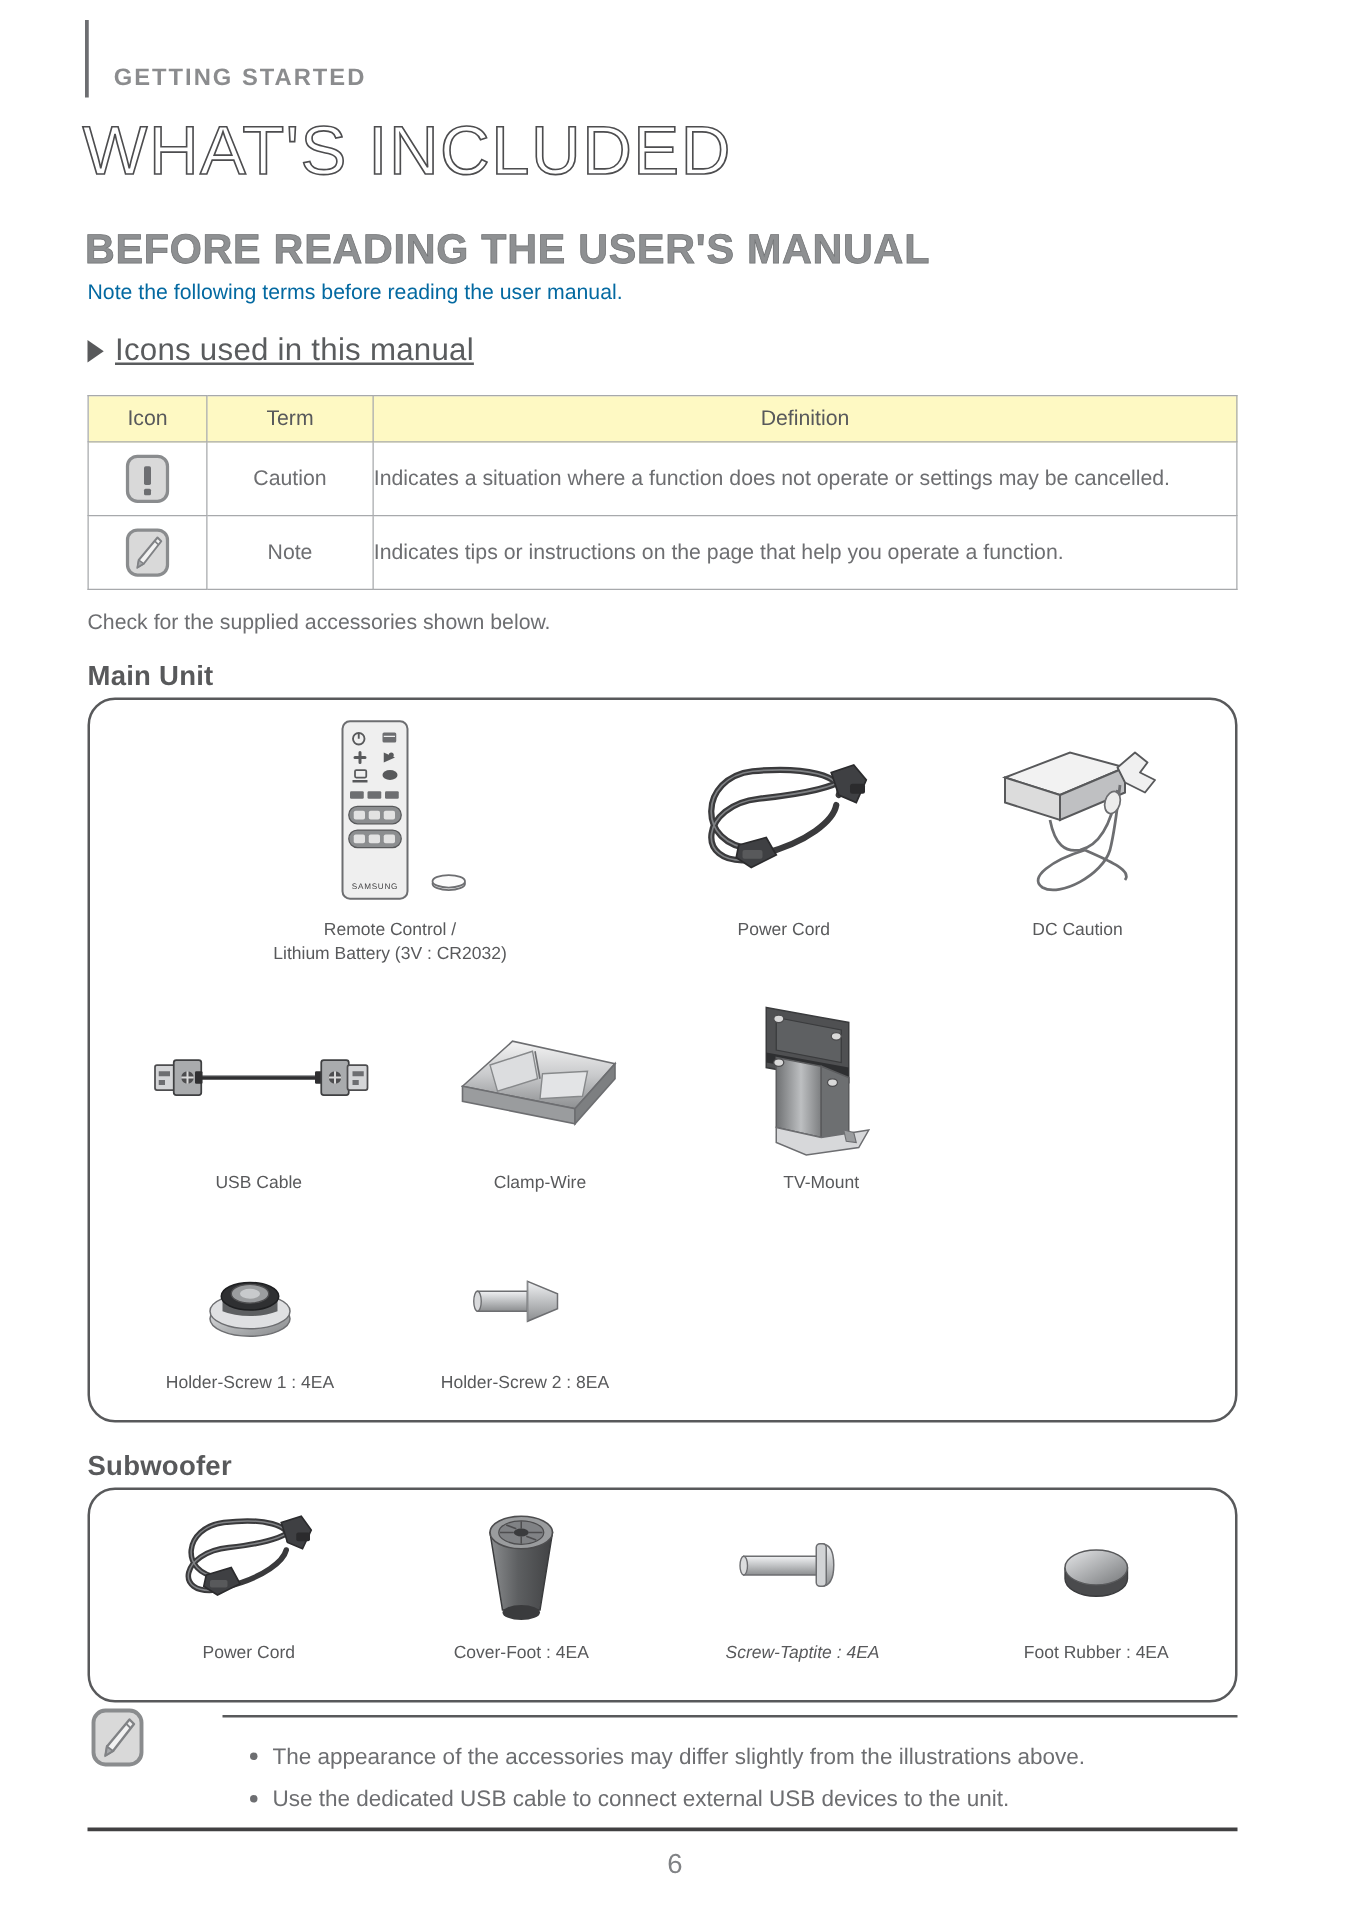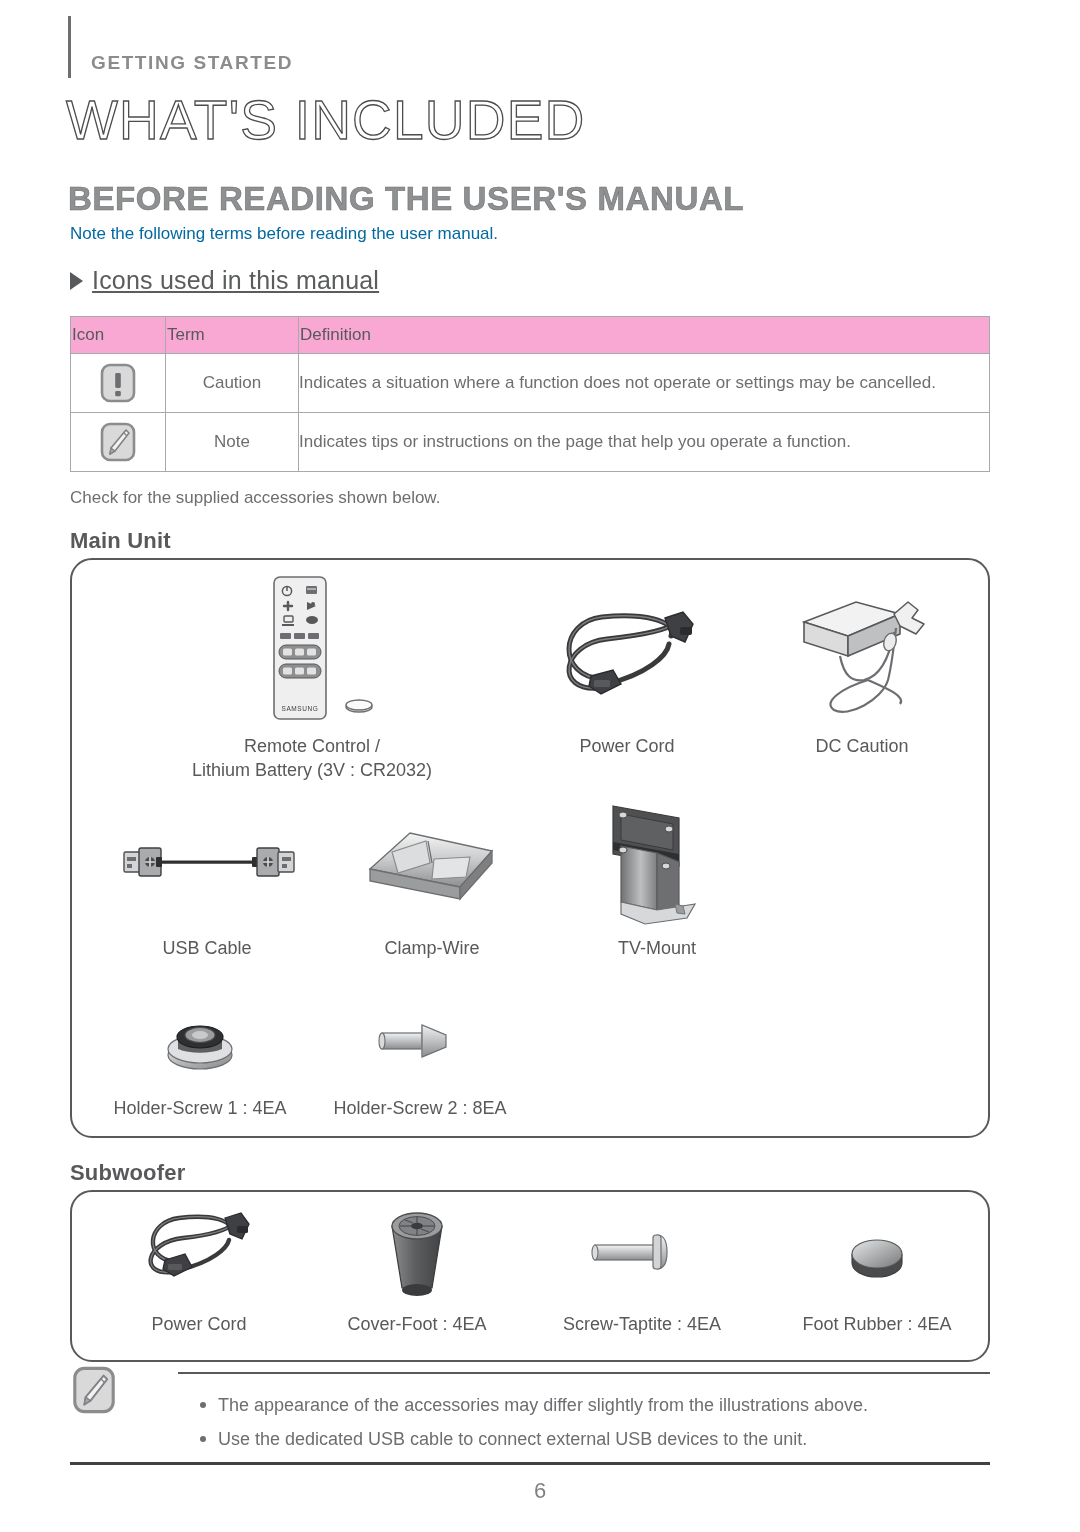--- a/index.html
+++ b/index.html
@@ -115,25 +115,25 @@
     width: 920px;
     border-collapse: collapse;
     table-layout: fixed;
   }
   .icons-table th, .icons-table td {
     border: 1px solid #a7a9ac;
     color: #6d6e71;
     font-weight: 400;
   }
   .icons-table thead th {
-    background: #f9a8d4;
+    background: #fef9c3;
     height: 34px;
     font-size: 17px;
     font-weight: 400;
-    text-align: left;
+    text-align: center;
     color: #58595b;
   }
   .col-icon  { width: 92px; }
   .col-term  { width: 130px; }
   .cell-icon { text-align: center; vertical-align: middle; padding: 8px 0; }
   .cell-term { text-align: center; vertical-align: middle; font-size: 17px; color: #58595b; }
   .cell-def  {
     padding: 9px 0;
     font-size: 17px;
     line-height: 1.5;
@@ -188,21 +188,21 @@
   .acc {
     position: absolute;
     text-align: center;
   }
   .acc-art {
     display: flex;
     align-items: center;
     justify-content: center;
   }
   .acc-label {
-    font-size: 18px;
+    font-size: 14px;
     color: #58595b;
     line-height: 1.35;
     white-space: pre-line;
     margin-top: 4px;
   }
 
   
   .note-block {
     position: absolute;
     left: 70px;
@@ -576,21 +576,21 @@
             <path d="M38 24 L49 24"></path>
               <path d="M61 24 L72 24"></path>
             <path d="M43 18 L51 21"></path>
               <path d="M67 30 L59 27"></path>
           </g>
         </svg>
       </div>
       <div class="acc-label">Cover-Foot : 4EA</div>
     </div>
 
-    <div class="acc" style="left: 455px; top: 8px; width: 230px;">
+    <div class="acc" style="left: 455px; top: 8px; width: 230px; font-style: italic;">
       <div class="acc-art" style="height: 108px;">
         <svg width="130" height="90" viewBox="0 0 130 90">
           <defs>
             <linearGradient id="stG" x1="0" y1="0" x2="0" y2="1">
               <stop offset="0" stop-color="#f2f3f5"></stop>
               <stop offset="0.45" stop-color="#c5c7c9"></stop>
               <stop offset="1" stop-color="#8c8e90"></stop>
             </linearGradient>
           </defs>
           <rect x="18" y="36" width="62" height="15" fill="url(#stG)" stroke="#6d6e71" stroke-width="1.2"></rect>

